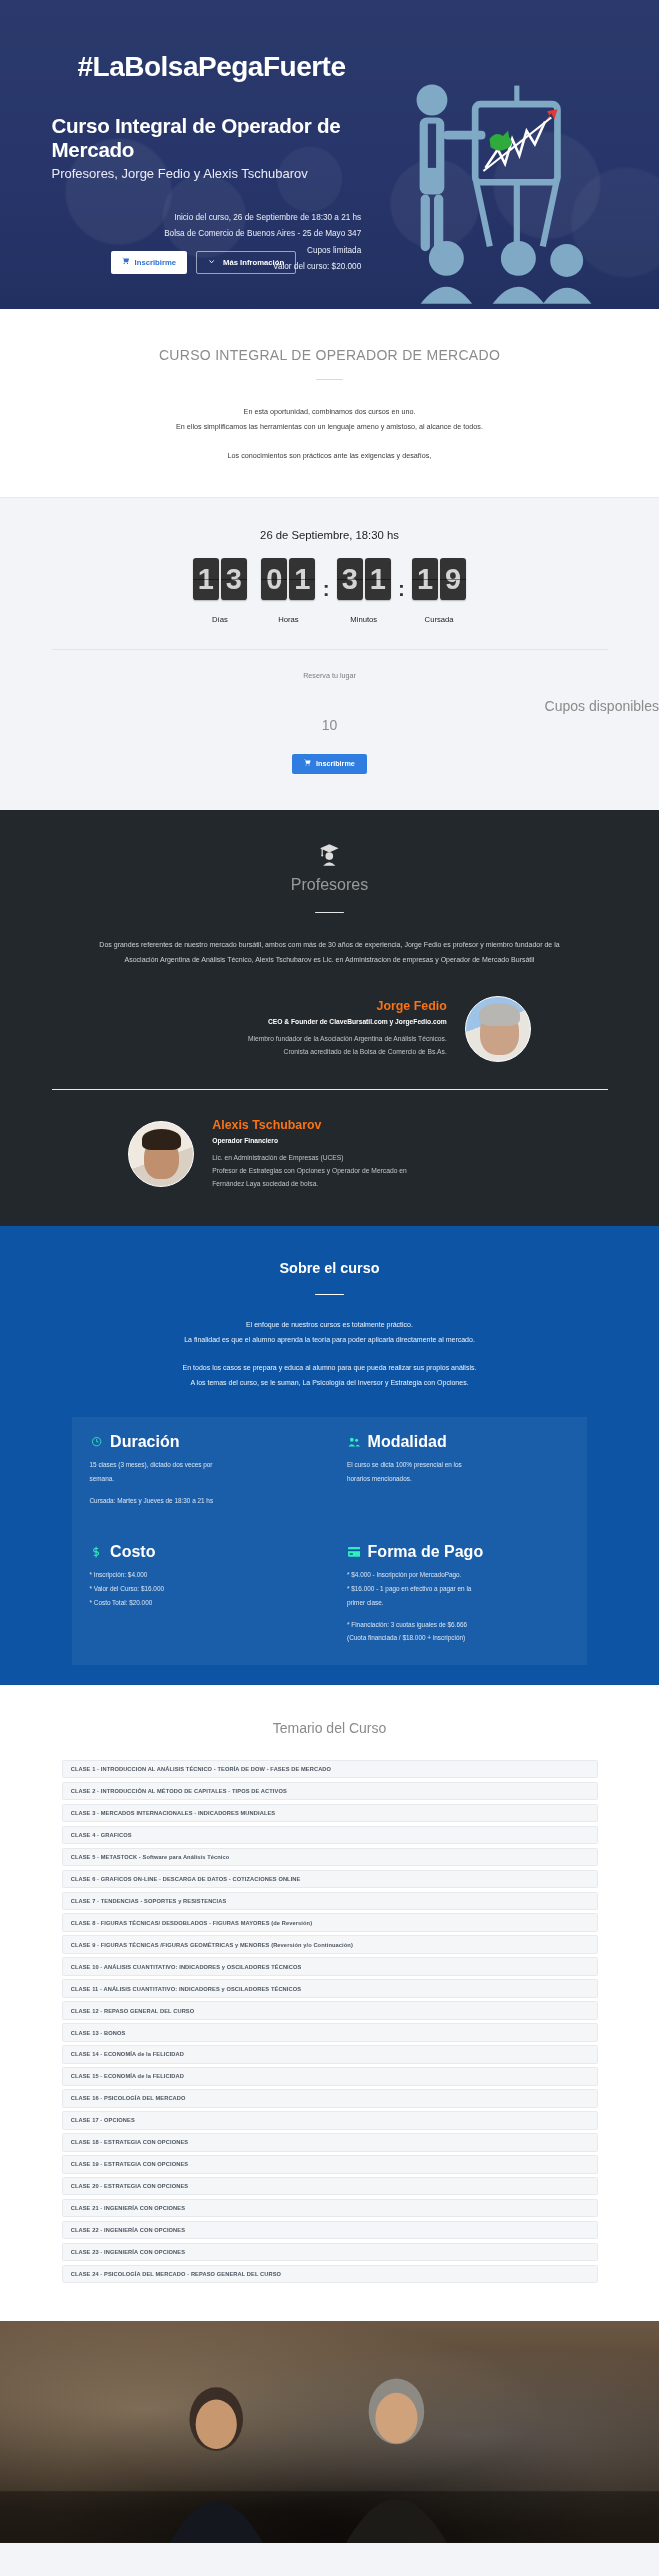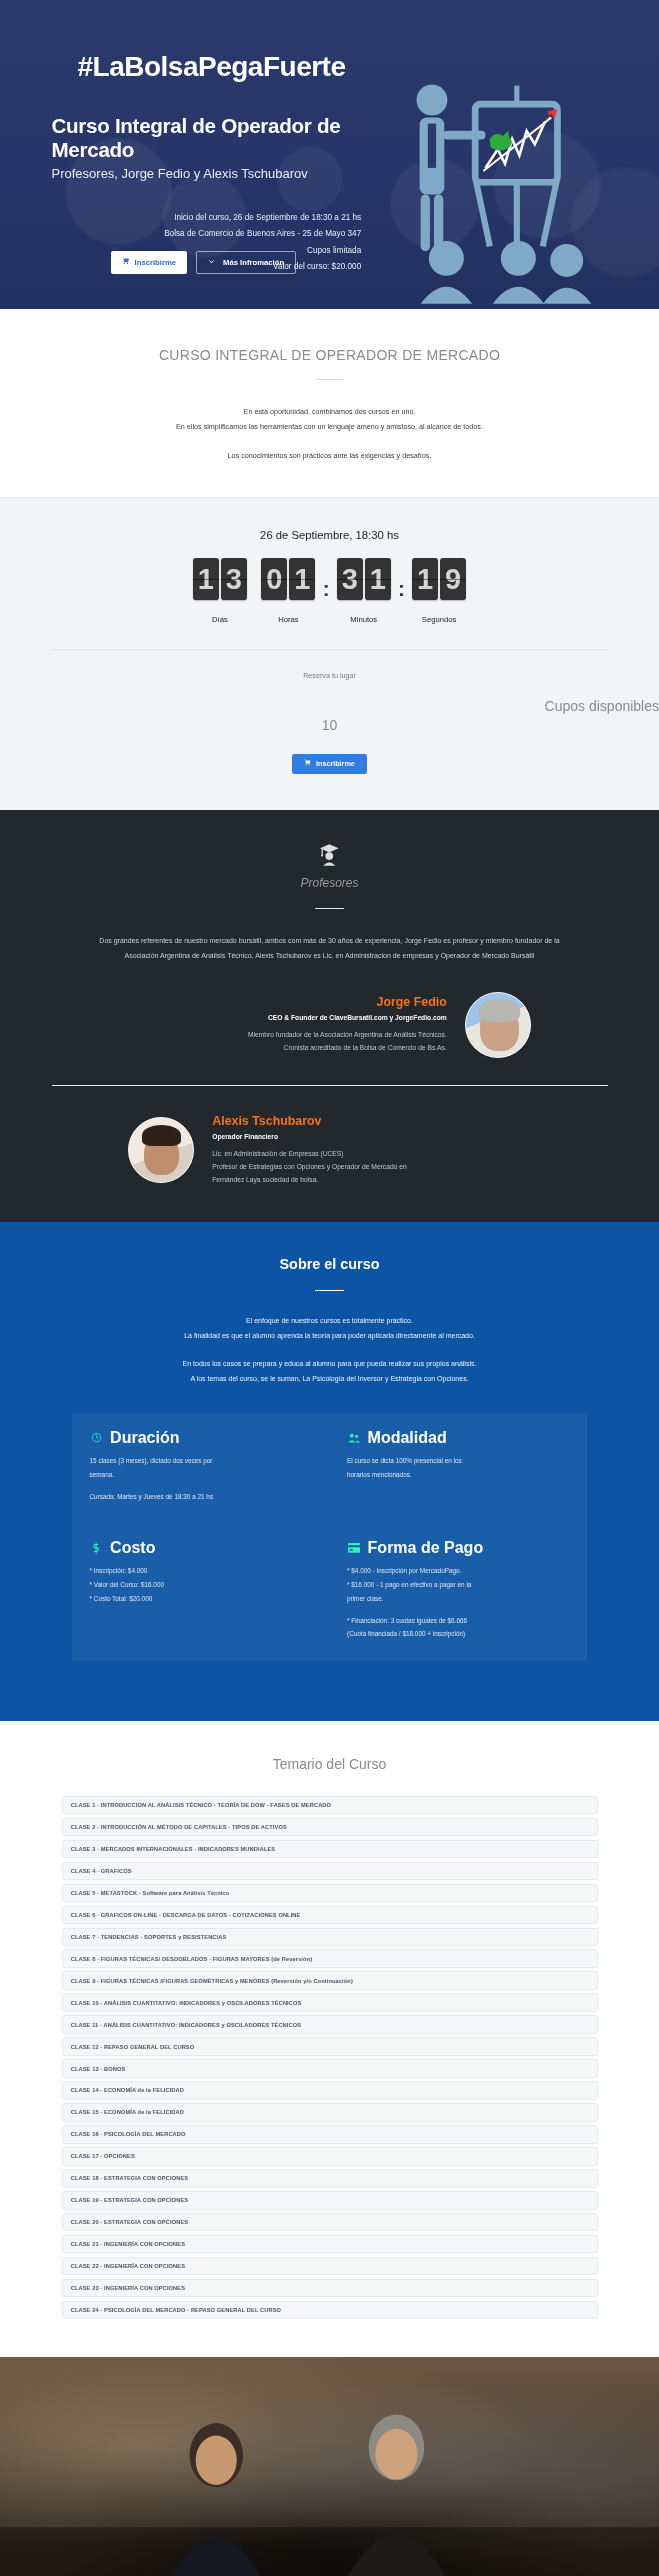--- a/index.html
+++ b/index.html
@@ -88,21 +88,21 @@
   .cupos-num { font-size:14px; color:#8b8b8b; margin-top:3.1px; font-weight:400;}
   .btn-blue {
     margin:20.6px auto 0; background:#2f7de1; color:#fff; font-weight:bold; font-size:7.2px;
     border:none; border-radius:2.1px; padding:5.7px 12.4px; display:inline-flex; align-items:center; gap:4.6px;
     cursor:pointer;
   }
 
   
   .prof-sec { background:#23282d; padding:33px 0 36px; text-align:center; color:#fff; }
   .cap-icon { font-size:23px; color:#dcdcdc; line-height:1; }
-  .prof-h { font-size:12px; color:#9a9a9a; margin-top:6.2px; font-weight:400;font-style:italic;}
+  .prof-h { font-size:16px; color:#9a9a9a; margin-top:6.2px; font-weight:400;}
   .rule-w { width:29px; height:1.5px; background:#e6e6e6; margin:17.5px auto 25px; border-radius:1px;}
   .prof-intro { font-size:7px; color:#cfd2d4; line-height:2.1; width:484px; margin:0 auto;}
   .prof-card { display:flex; align-items:center; justify-content:center; margin-top:28px; gap:18.5px;}
   .prof-card.rev { flex-direction:row-reverse; }
   .prof-text { text-align:right; width:319px; }
   .prof-card.rev .prof-text { text-align:left; }
   .prof-name { font-size:12.4px; font-weight:bold; color:#f97316; }
   .prof-role { font-size:6.7px; font-weight:bold; color:#fff; margin-top:5.2px; }
   .prof-bio { font-size:6.7px; color:#c2c6c9; line-height:1.95; margin-top:7.2px;}
   .avatar {
@@ -111,21 +111,21 @@
   }
   .av1 { background:linear-gradient(160deg,#9dc3e8 0 40%,#e8e4de 40% 100%); }
   .av1::before{content:"";position:absolute;left:13.4px;top:13.4px;width:39px;height:45px;border-radius:46% 46% 42% 42%;background:#c9a288;}
   .av1::after{content:"";position:absolute;left:12.4px;top:6.2px;width:41px;height:23px;border-radius:50% 50% 30% 30%;background:#b8b6b2;}
   .av2 { background:linear-gradient(160deg,#efe9df 0 55%,#d9cfc2 55% 100%); }
   .av2::before{content:"";position:absolute;left:15.5px;top:15.5px;width:35px;height:41px;border-radius:46% 46% 42% 42%;background:#c08f6e;}
   .av2::after{content:"";position:absolute;left:13.4px;top:7.2px;width:39px;height:20.6px;border-radius:50% 50% 26% 26%;background:#2e2218;}
   .prof-hr { width:556px; height:1px; background:#e9e9e9; margin:27px auto 0; }
 
   
-  .about { background:#0d55a4; padding:34px 0 60px; text-align:center; color:#fff;}
+  .about { background:#0d55a4; padding:34px 0 20px; text-align:center; color:#fff;}
   .about-h { font-size:14.4px; font-weight:bold; }
   .rule-b { width:29px; height:1.5px; background:#fff; margin:17.5px auto 23px; border-radius:1px;}
   .about p { font-size:7px; line-height:2.1; color:#eef3fa;}
   .about .gap { height:13.4px; }
   .cards { width:515px; margin:27px auto 0; display:grid; grid-template-columns:1fr 1fr; gap:0;}
   .card { background:rgba(255,255,255,.055); padding:15.5px 17.5px 18.5px; text-align:left; min-height:101px;}
   .card-head { display:flex; align-items:center; gap:7.2px;}
   .card-ico { color:#2ff0bc; width:13.4px; height:13.4px; display:flex; align-items:center; justify-content:center;}
   .card-title { font-size:16px; font-weight:bold; color:#fff;}
   .card-body { font-size:6.4px; color:#dbe6f3; line-height:2.0; margin-top:8.2px;}
@@ -255,21 +255,21 @@
         <div class="digit">1</div>
       </div>
       <div class="clock-label">Minutos</div>
     </div>
     <div class="sep">:</div>
     <div class="clock-unit">
       <div class="digits">
         <div class="digit">1</div>
         <div class="digit">9</div>
       </div>
-      <div class="clock-label">Segundos</div>
+      <div class="clock-label">Cursada</div>
     </div>
   </div>
   <div class="count-divider"></div>
   <div class="reserva">Reserva tu lugar</div>
   <div class="cupos-title">Cupos disponibles</div>
   <div class="cupos-num">10</div>
   <button class="btn-blue">
     <span>
       <svg width="7.2" height="7.2" viewBox="0 0 24 24" fill="#fff">
           <path d="M7 18a2 2 0 1 0 0 4 2 2 0 0 0 0-4zm10 0a2 2 0 1 0 0 4 2 2 0 0 0 0-4zM6.2 6h14l-2.2 8H8.3L6.2 6zM1 2h3.3l.8 3H22l-3 11H7L4 3H1V2z"></path>

